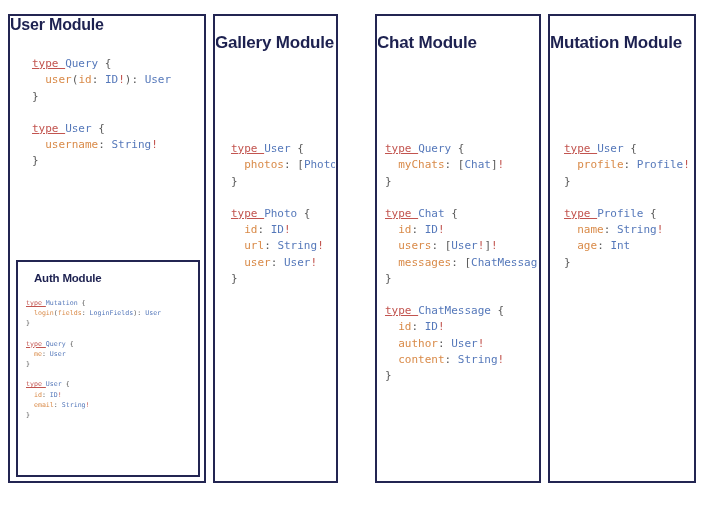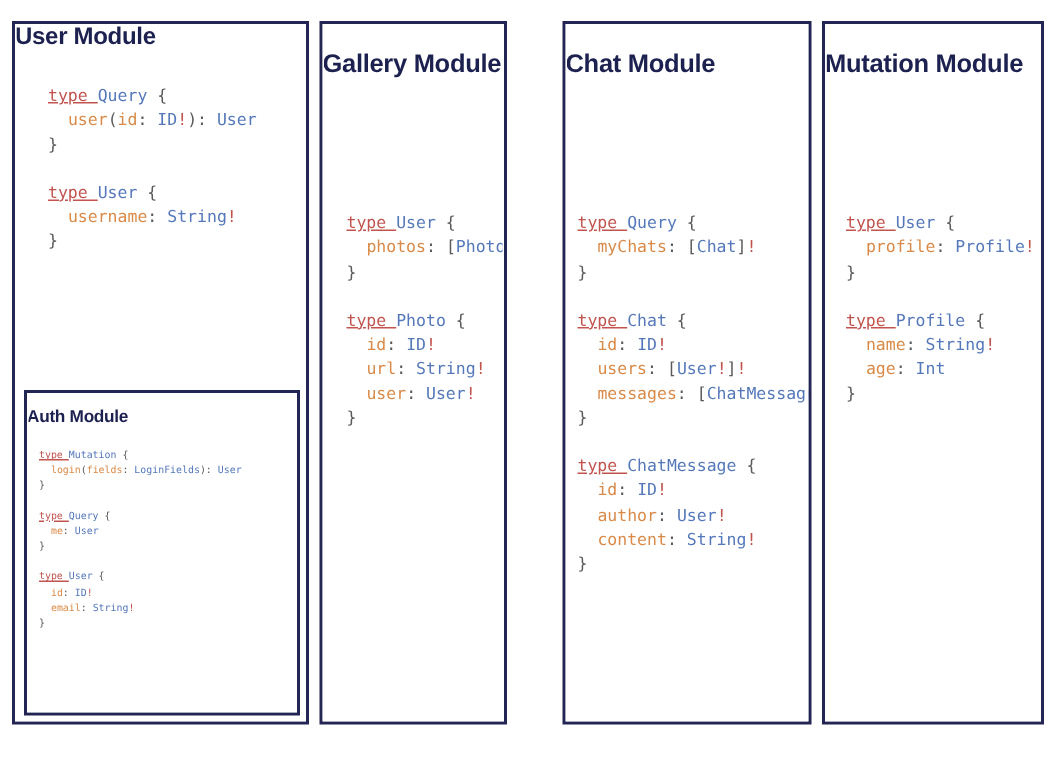--- a/index.html
+++ b/index.html
@@ -39,21 +39,21 @@
   }
 
   .module-title {
     font-weight: bold;
     color: #1d2150;
     letter-spacing: -0.2px;
     font-family: "Liberation Sans", sans-serif;
   }
 
   .module > .module-title.lg { font-size: 17px; margin-top: 17px; }
-  .module > .module-title.sm { font-size: 11.5px; margin-top: 10px; }
+  .module > .module-title.sm { font-size: 11.5px; margin-top: 10px; padding-left: 16px; }
 
   
   .code {
     font-family: "DejaVu Sans Mono", monospace;
     white-space: pre;
     line-height: 1.48;
   }
   .code.lg { font-size: 11px; }
   .code.sm { font-size: 6.6px; line-height: 1.55; }
 

